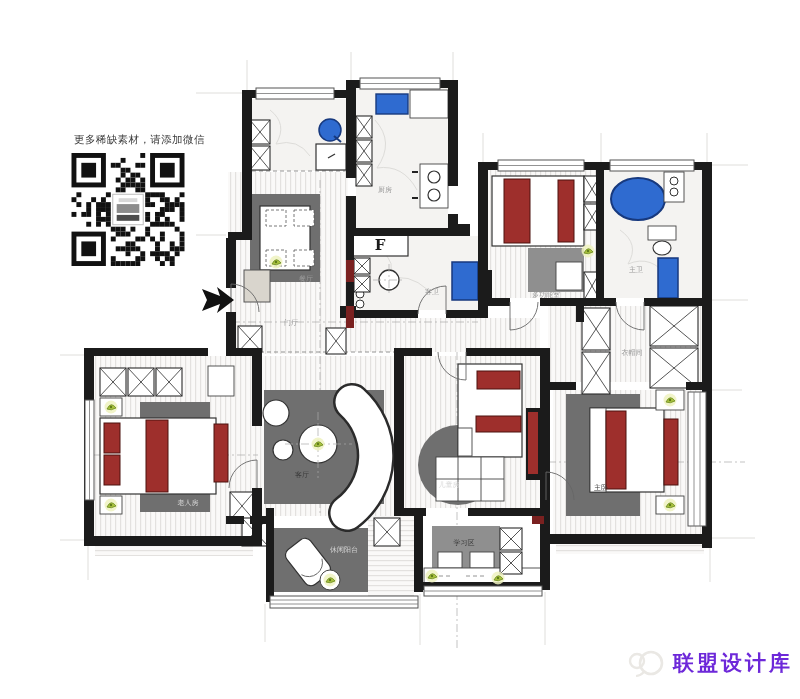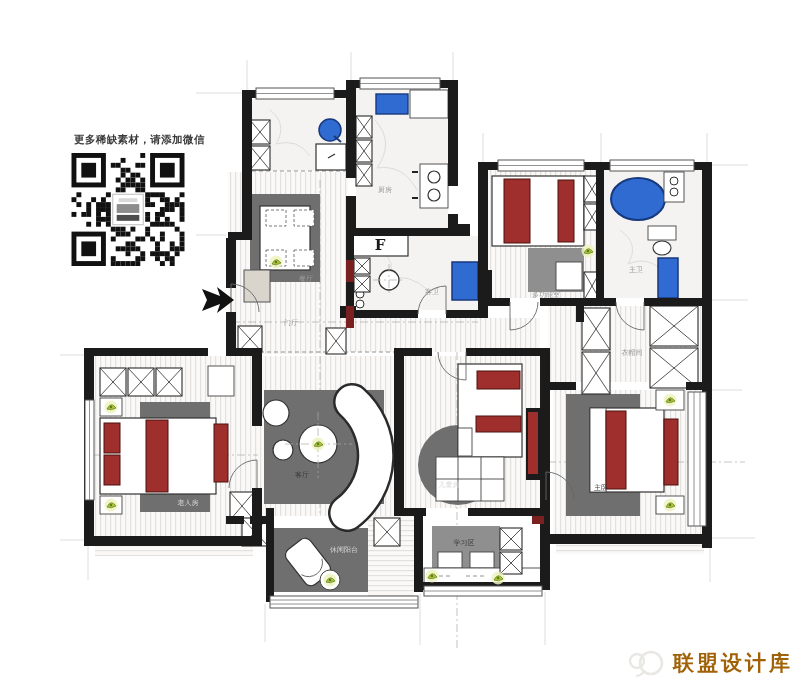--- a/index.html
+++ b/index.html
@@ -1,25 +1,25 @@
 <!DOCTYPE html>
 <html><head>
 <meta charset="utf-8">
 <style>
   html,body{margin:0;padding:0;background:#fff;}
   .stage{position:relative;width:800px;height:699px;background:#ffffff;overflow:hidden;
          font-family:"Liberation Sans",sans-serif;}
   .plan-svg{position:absolute;left:0;top:0;}
   
   .promo-text{position:absolute;left:74px;top:133px;width:200px;font-size:10.5px;
-              font-weight:bold;color:#3a3a3a;letter-spacing:0.4px;}
+              font-weight:normal;color:#3a3a3a;letter-spacing:0.4px;}
   .qr{position:absolute;left:68px;top:153px;}
   
   .watermark{position:absolute;left:626px;top:646px;display:flex;align-items:center;gap:7px;}
-  .watermark-text{font-size:21px;font-weight:bold;color:#a16207;letter-spacing:3px;}
+  .watermark-text{font-size:21px;font-weight:bold;color:#6d28d9;letter-spacing:3px;}
   
   .wall{fill:#1b1b1b;}
   .marble{fill:#f4f3f1;}
   .vein{stroke:#dddcd9;stroke-width:1;fill:none;}
   .xb rect{fill:#ffffff;stroke:#2a2a2a;stroke-width:1.1;}
   .xb line{stroke:#2a2a2a;stroke-width:0.8;}
   .furn{fill:#ffffff;stroke:#333;stroke-width:1.2;}
   .furn-thin{fill:#ffffff;stroke:#444;stroke-width:0.9;}
   .chair-dash{fill:#ffffff;stroke:#555;stroke-width:0.8;stroke-dasharray:3 2;}
   .win{fill:#ffffff;stroke:#555;stroke-width:1;}

